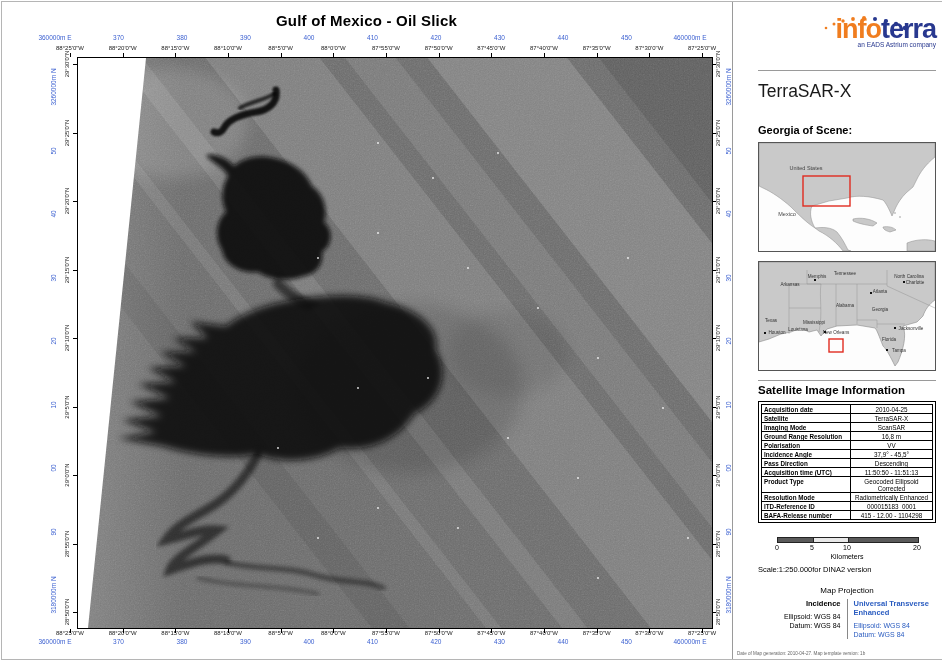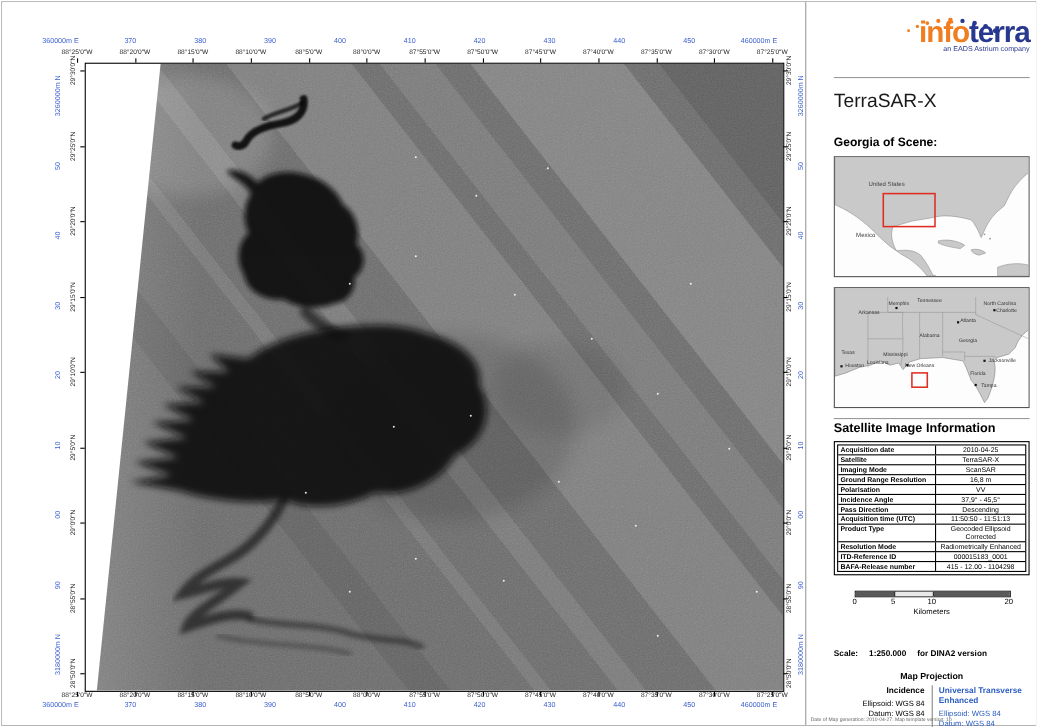--- a/index.html
+++ b/index.html
@@ -46,36 +46,37 @@
   .trow .k{width:84px;font-weight:bold;font-size:6.3px;line-height:7px;padding:0.5px 2px;
     border-right:1px solid #000;color:#000;}
   .trow .vv{flex:1;text-align:center;font-size:6.3px;line-height:7px;padding:0.5px 1px;color:#000;}
   .scalebar{position:relative;width:140px;margin:14px auto 0 auto;height:26px;}
   .sb-bar{display:flex;height:4px;border:1px solid #222;width:140px;}
   .sb-seg1{width:35px;background:#5a5a5a;border-right:1px solid #222;}
   .sb-seg2{width:35px;background:#e8e8e8;border-right:1px solid #222;}
   .sb-seg3{width:70px;background:#5a5a5a;}
   .sb-lab{position:absolute;top:7px;font-size:7px;color:#000;transform:translateX(-50%);}
   .sb-unit{position:absolute;top:16px;left:0;width:140px;text-align:center;font-size:7px;color:#000;}
-  .scale-line{margin-top:26px;font-size:7.5px;color:#000;display:flex;gap:10px;font-weight:bold;}
-  .proj-heading{margin-top:12px;text-align:center;font-size:8px;font-weight:bold;color:#000;}
+  .scale-line{margin-top:2px;font-size:7.5px;color:#000;display:flex;}
+  .proj-heading{margin-top:12px;text-align:center;font-size:8px;font-weight:normal;color:#000;}
   .proj-cols{display:flex;margin-top:4px;}
   .proj-left{width:50%;text-align:right;padding-right:6px;border-right:1px solid #888;color:#000;}
   .proj-right{width:50%;padding-left:6px;color:#2a5cc0;}
   .proj-title{font-size:7.5px;font-weight:bold;margin-bottom:5px;}
   .proj-line{font-size:7px;line-height:8.5px;}
   .footnote{position:absolute;left:4px;bottom:3px;font-size:4.6px;color:#666;white-space:nowrap;}
 </style>
 </head>
 <body>
 
 <div id="stage">
 <div id="page">
 
   <div id="sheet">
+    <div class="map-title">Gulf of Mexico - Oil Slick</div>
 
     <div id="frame">
 
       <svg width="634" height="570" viewBox="0 0 634 570">
         <defs>
           <filter id="noise" x="0" y="0" width="100%" height="100%">
             <feTurbulence type="fractalNoise" baseFrequency="0.8" numOctaves="2" stitchTiles="stitch"></feTurbulence>
             <feColorMatrix type="saturate" values="0"></feColorMatrix>
             <feComponentTransfer>
                   <feFuncA type="linear" slope="0.55" intercept="0"></feFuncA>

